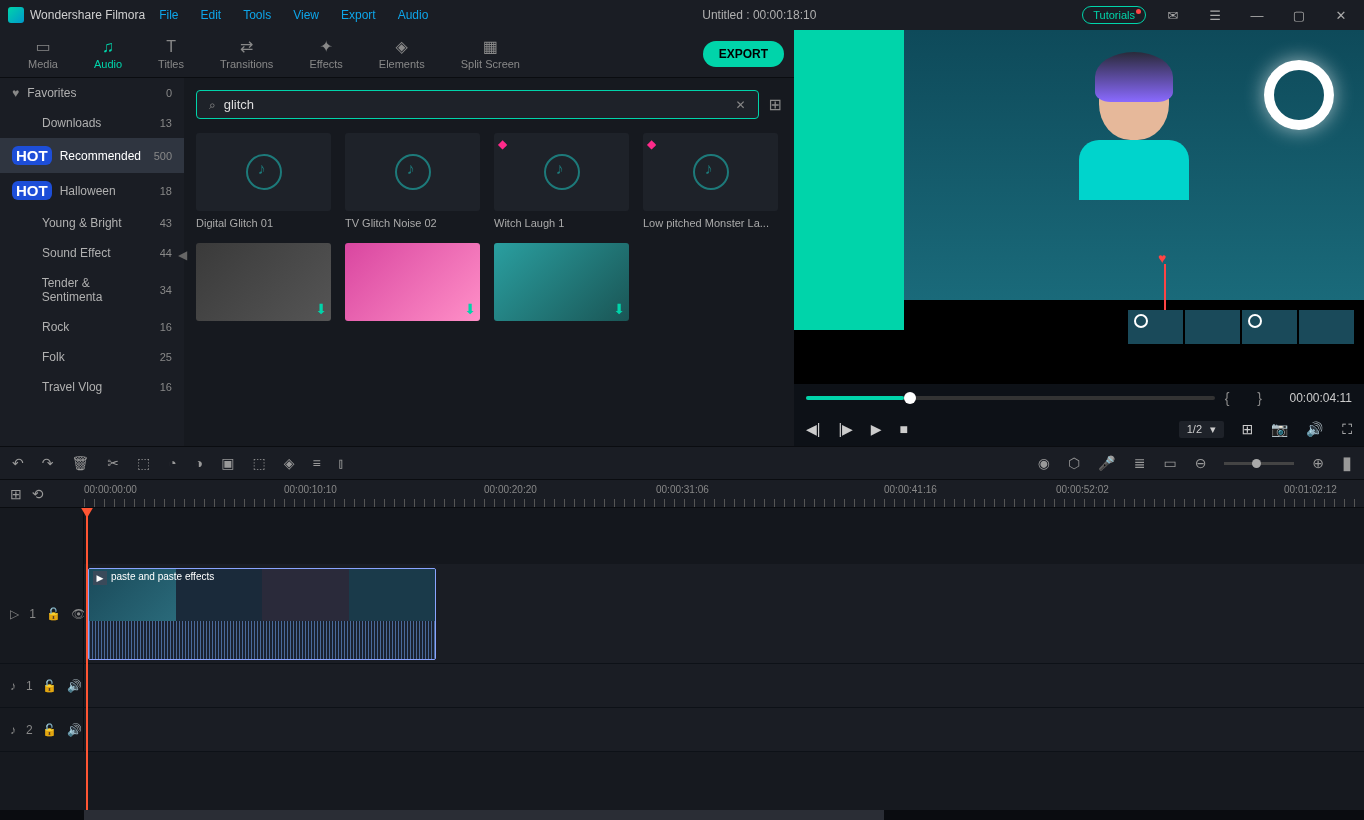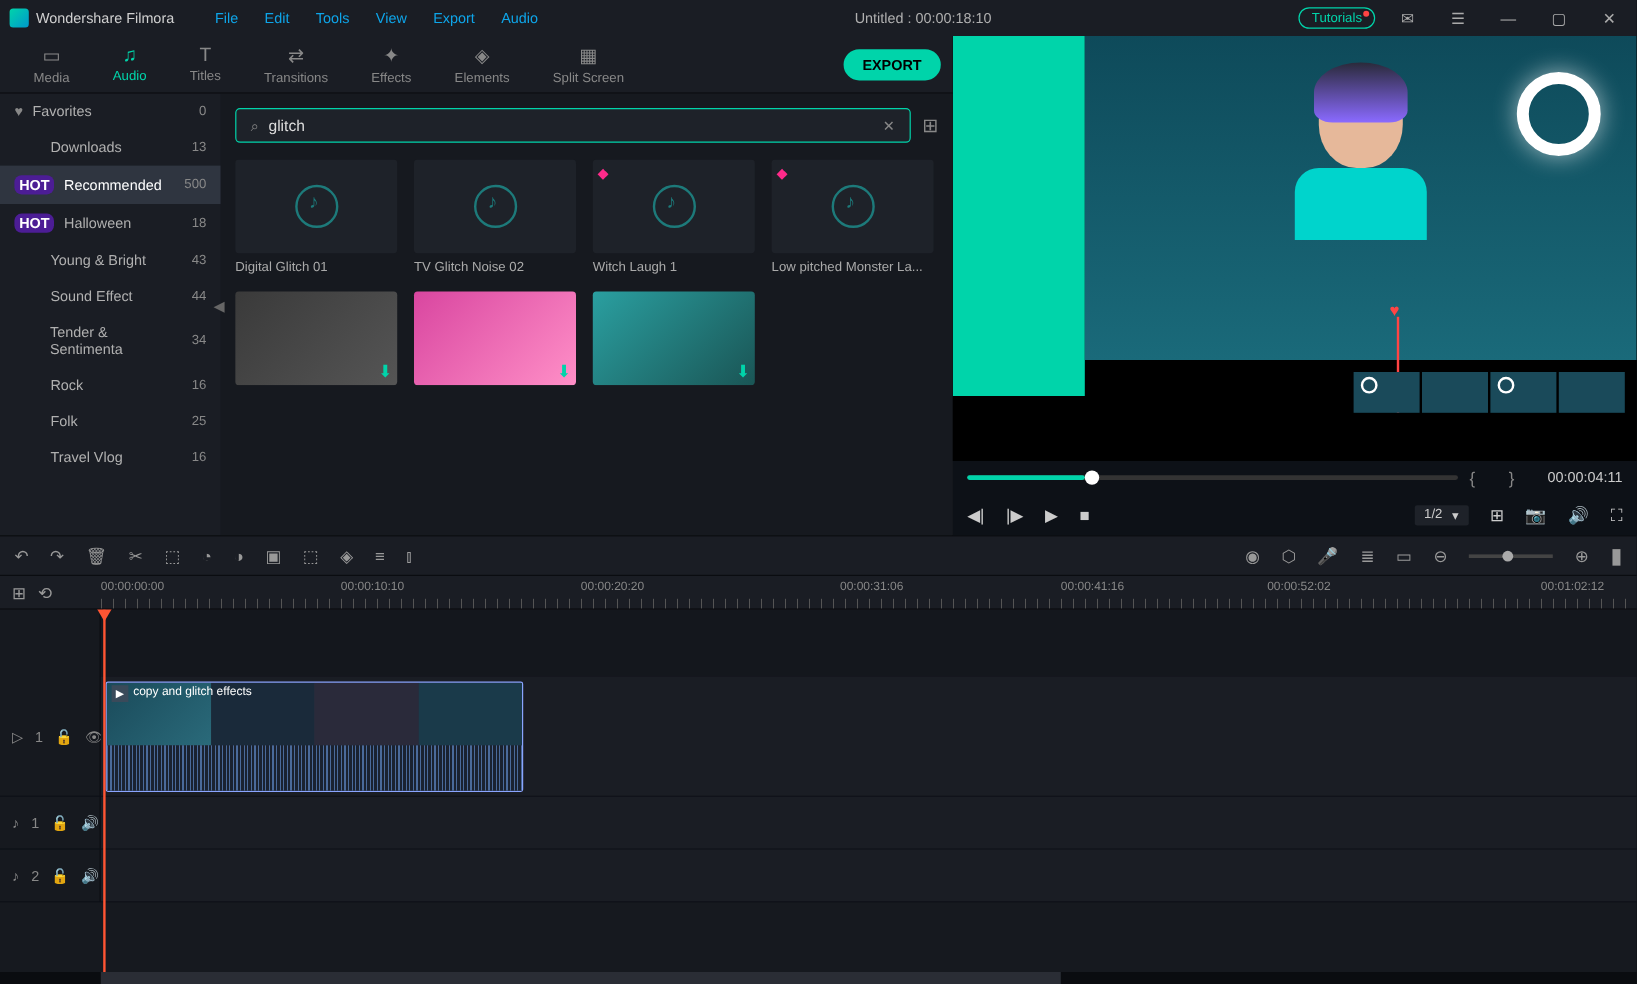--- a/index.html
+++ b/index.html
@@ -1,21 +1,21 @@
 <!DOCTYPE html>
 <html><head>
 <meta charset="utf-8">
 <style>
 * { margin: 0; padding: 0; box-sizing: border-box; font-family: -apple-system, BlinkMacSystemFont, "Segoe UI", sans-serif; }
 body { background: #0d1117; color: #c9d1d9; width: 1364px; height: 820px; overflow: hidden; font-size: 12px; }
 
 
 .titlebar { height: 30px; background: #1a1d24; display: flex; align-items: center; padding: 0 8px; gap: 6px; }
 .app-logo { width: 16px; height: 16px; background: linear-gradient(135deg,#00d4aa,#0099cc); border-radius: 3px; }
-.app-name { color: #d0d0d0; font-size: 12px; margin-right: 20px; }
+.app-name { color: #d0d0d0; font-size: 12px; margin-right: 0; }
 .menu-item { color: #0ea5e9; padding: 2px 8px; cursor: pointer; font-size: 12px; }
 .titlebar-center { flex: 1; text-align: center; color: #b0b0b0; font-size: 12px; }
 .titlebar-right { display: flex; align-items: center; gap: 12px; }
 .tutorials-btn { border: 1px solid #00d4aa; border-radius: 12px; padding: 2px 10px; color: #00d4aa; font-size: 11px; position: relative; cursor:pointer;}
 .tutorials-btn::after { content:""; position:absolute; top:2px; right:4px; width:5px; height:5px; background:#ff4444; border-radius:50%;}
 .win-btn { width: 30px; text-align: center; color: #aaa; cursor: pointer; font-size: 13px; }
 
 
 .upper { display: flex; height: 416px; }
 .left-panel { width: 794px; background: #16191f; display: flex; flex-direction: column; }
@@ -24,21 +24,21 @@
 .tab.active { color: #00d4aa; }
 .tab-icon { font-size: 16px; }
 .tab-label { font-size: 11px; }
 .export-btn { margin-left: auto; background: #00d4aa; color: #000; font-weight: bold; padding: 6px 16px; border-radius: 14px; font-size: 12px; cursor: pointer; }
 
 .content-row { display: flex; flex: 1; overflow: hidden; }
 .sidebar { width: 184px; background: #1a1d24; overflow-y: auto; }
 .sidebar-item { display: flex; align-items: center; padding: 8px 12px; color: #b0b0b0; cursor: pointer; font-size: 12px; gap: 8px; }
 .sidebar-item.selected { background: #2f3540; color: #fff; }
 .sidebar-count { margin-left: auto; color: #888; font-size: 11px; }
-.hot-badge { background: #4c1d95; color: #fff; font-size: 12px; padding: 1px 4px; border-radius: 6px; font-weight: bold; }
+.hot-badge { background: #1d4ed8; color: #fff; font-size: 15px; padding: 1px 4px; border-radius: 6px; font-weight: bold; }
 .heart-ic { color:#888; }
 
 .main-content { flex: 1; padding: 12px; display: flex; flex-direction: column; background:#16191f; position:relative;}
 .collapse-handle { position:absolute; left:-6px; top:170px; color:#666; font-size:12px; cursor:pointer;}
 .search-row { display: flex; align-items: center; gap: 10px; margin-bottom: 14px; }
 .search-box { flex: 1; display: flex; align-items: center; background: #1e2229; border: 1px solid #00d4aa; border-radius: 4px; padding: 4px 8px; }
 .search-box input { flex: 1; background: transparent; border: none; outline: none; color: #ddd; font-size: 13px; padding: 2px 4px; }
 .search-ic, .clear-ic { color: #888; cursor: pointer; padding: 0 4px; }
 .grid-ic { color:#888; cursor:pointer; font-size:16px;}
 
@@ -366,21 +366,21 @@
   <div class="ruler-row">
     <div class="track-header-col">
       <span class="tool-ic">⊞</span>
       <span class="tool-ic">⟲</span>
     </div>
     <div class="ruler" id="ruler">
       <div class="ruler-ticks"></div>
     <span class="ruler-tc" style="left: 0px;">00:00:00:00</span>
         <span class="ruler-tc" style="left: 200px;">00:00:10:10</span>
         <span class="ruler-tc" style="left: 400px;">00:00:20:20</span>
-        <span class="ruler-tc" style="left: 616px;">00:00:31:06</span>
+        <span class="ruler-tc" style="left: 572px;">00:00:31:06</span>
         <span class="ruler-tc" style="left: 800px;">00:00:41:16</span>
         <span class="ruler-tc" style="left: 972px;">00:00:52:02</span>
         <span class="ruler-tc" style="left: 1200px;">00:01:02:12</span>
       </div>
   </div>
   <div class="tracks">
     <div class="playhead"></div>
     <div style="height:56px; display:flex;">
       <div class="track-header-col" style="border-right:1px solid #0a0c10;"></div>
       <div class="track-lane" style="background:#14171d;"></div>
@@ -388,21 +388,21 @@
     <div class="track">
       <div class="track-header-col">
         <span>▷</span>
           <span>1</span>
         <span>🔓</span>
         <span>👁</span>
       </div>
       <div class="track-lane">
         <div class="clip">
           <span class="clip-play">▶</span>
-          <span class="clip-label">copy and glitch effects</span>
+          <span class="clip-label">paste and paste effects</span>
           <div class="clip-thumbs">
               <div></div>
               <div></div>
               <div></div>
               <div></div>
             </div>
           <div class="clip-wave"></div>
         </div>
       </div>
     </div>

